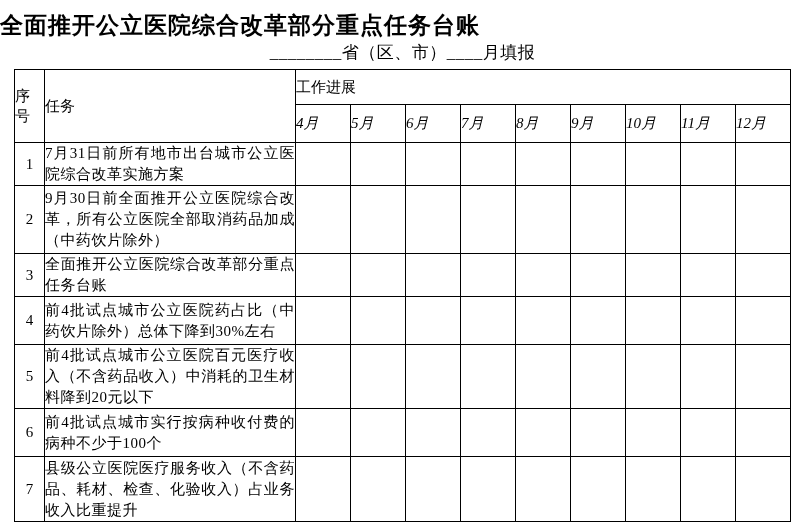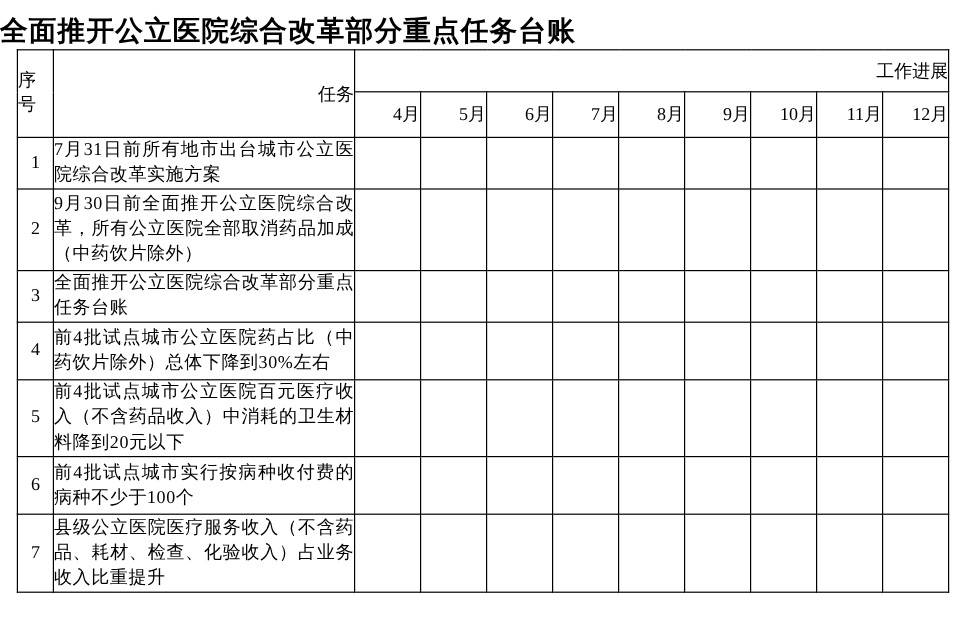--- a/index.html
+++ b/index.html
@@ -46,29 +46,29 @@
     padding: 0;
     font-weight: normal;
     font-size: 15px;
     background: #ffffff;
     overflow: hidden;
   }
   col.c-no   { width: 30px; }
   col.c-task { width: 251px; }
   col.c-m    { width: 55px; }
   tr.hr1 { height: 35px; }
-  tr.hr2 { height: 38px; }
+  tr.hr2 { height: 38px; font-style: italic; }
   th.th-no {
     text-align: left;
     line-height: 20px;
     word-break: break-all;
     padding: 0 6px;
   }
   th.th-task, th.th-progress, th.th-month {
-    text-align: right;
+    text-align: left;
   }
   td.no {
     text-align: center;
     font-size: 14px;
   }
   td.task {
     text-align: justify;
     text-align-last: left;
     padding: 1px 5px 1px 7px;
     line-height: 21px;
@@ -81,20 +81,21 @@
   tr.r4 { height: 48px; }
   tr.r5 { height: 61px; }
   tr.r6 { height: 48px; }
   tr.r7 { height: 65px; }
 </style>
 </head>
 <body>
 
 <div class="page">
   <h1 class="title">全面推开公立医院综合改革部分重点任务台账</h1>
+  <div class="subtitle">________省（区、市）____月填报</div>
 
   <table class="ledger">
     <colgroup>
       <col class="c-no">
       <col class="c-task">
       <col class="c-m">
         <col class="c-m">
         <col class="c-m">
         <col class="c-m">
         <col class="c-m">

